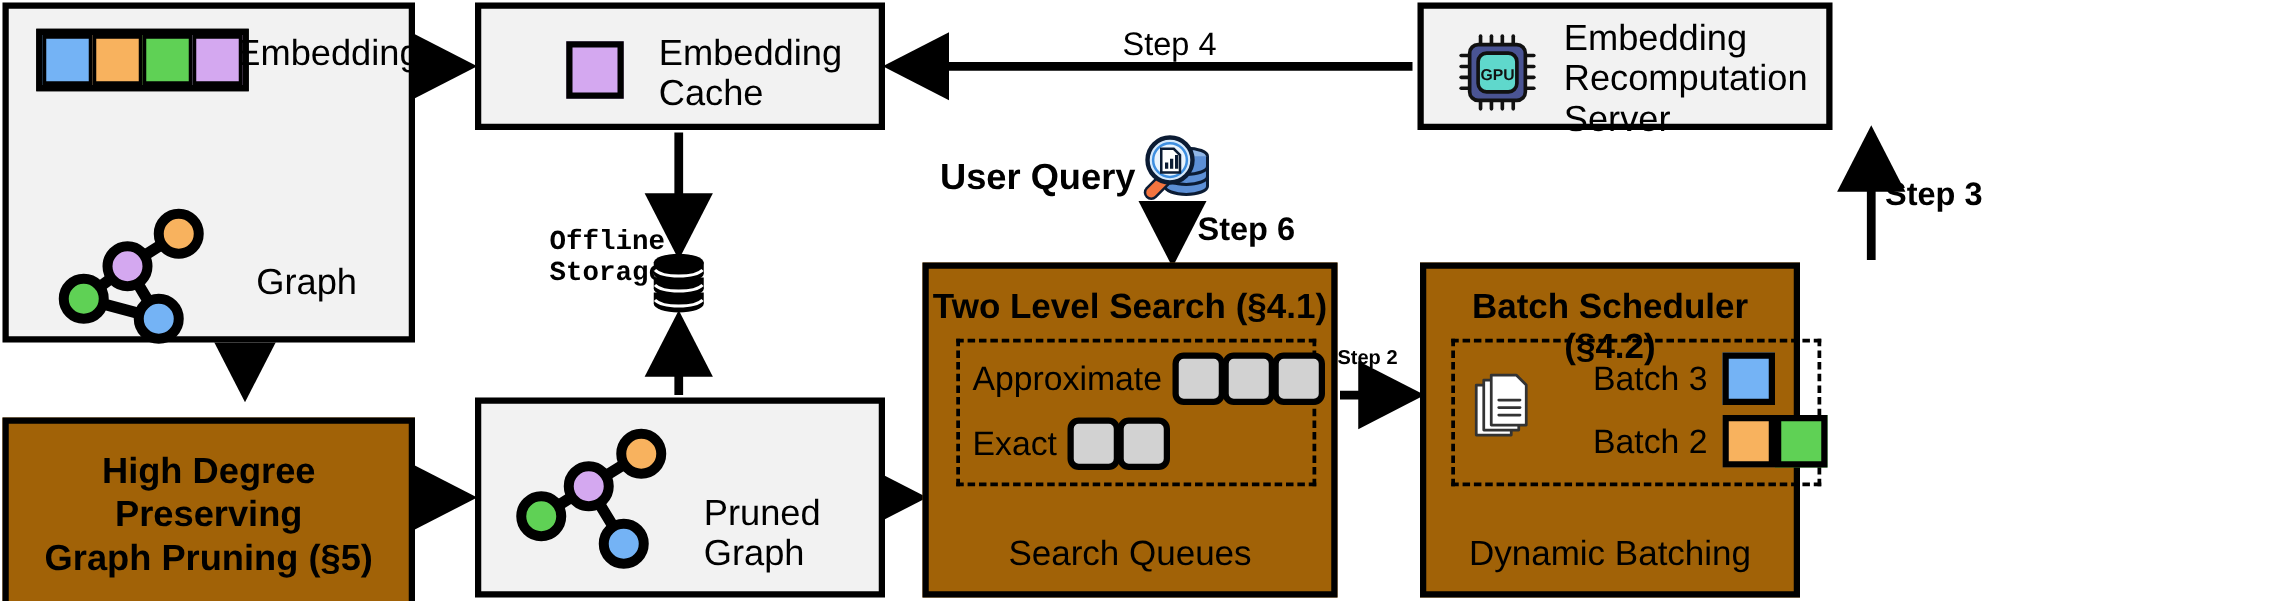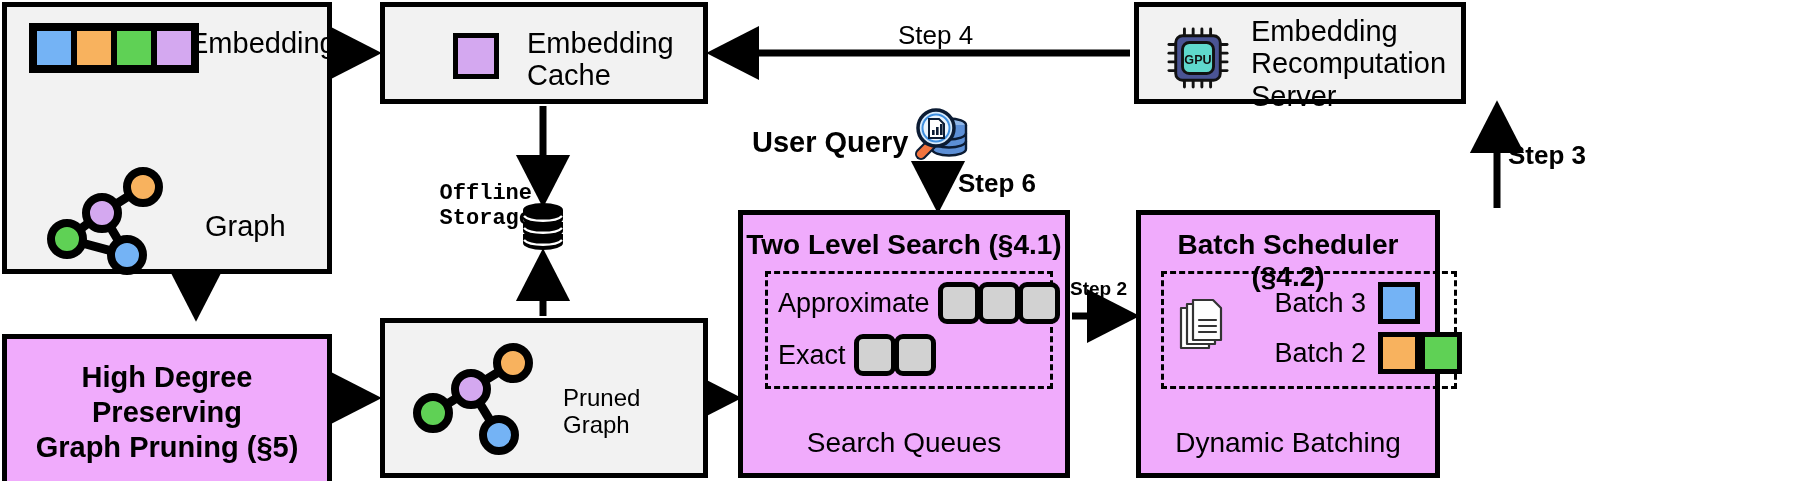--- a/index.html
+++ b/index.html
@@ -12,21 +12,21 @@
   #stage { position: relative; width: 1817px; height: 481px; }
 
   
   .box {
     position: absolute;
     border: 5px solid #000;
     background: #f2f2f2;
     display: flex;
     align-items: center;
   }
-  .box.grey { background: #f0abfc; }
+  .box.grey { background: #a16207; }
   .box-title {
     font-size: 29px;
     color: #000;
     line-height: 1.12;
     white-space: pre-line;
   }
   .bold { font-weight: bold; }
 
   
   #panel-ann { left: 2px; top: 2px; width: 330px; height: 272px; display: block; }
@@ -55,21 +55,21 @@
 
   
   #panel-prune { left: 2px; top: 334px; width: 330px; height: 157px; }
   #prune-title {
     width: 100%; text-align: center; font-weight: bold; font-size: 29px; line-height: 1.2;
   }
 
   
   #panel-pruned { left: 380px; top: 318px; width: 328px; height: 160px; }
   #pruned-graph { position: absolute; left: 20px; top: 22px; width: 150px; height: 112px; }
-  #pruned-label { position: absolute; left: 178px; top: 62px; font-size: 24px; }
+  #pruned-label { position: absolute; left: 178px; top: 72px; font-size: 29px; }
 
   
   #panel-search { left: 738px; top: 210px; width: 332px; height: 268px; display:block; }
   #search-title {
     position:absolute; left:0; top:14px; width:100%;
     text-align:center; font-size:28px; font-weight:bold;
   }
   #search-dashed {
     position:absolute; left:22px; top:56px; width:288px; height:118px;
     border: 3px dashed #000;
@@ -113,21 +113,21 @@
   
   .freetext { position: absolute; color:#000; }
   #offline-storage {
     left: 424px; top: 182px; width: 108px;
     font-size: 22px; font-weight: bold; text-align: right; line-height: 1.12;
     white-space: pre-line;
     font-family: Liberation Mono, monospace;
   }
   #user-query { left: 752px; top: 126px; font-size: 29px; font-weight: bold; }
   #lbl-step1 { left: 958px; top: 168px; font-size: 26px; font-weight: bold; }
-  #lbl-step2 { left: 1070px; top: 278px; font-size: 19px; font-weight: bold; }
+  #lbl-step2 { left: 1070px; top: 278px; font-size: 16px; font-weight: bold; }
   #lbl-step3 { left: 1508px; top: 140px; font-size: 26px; font-weight: bold; }
   #lbl-step4 { left: 898px; top: 20px; font-size: 26px; font-weight: normal; }
 
   
   #db-cylinder { position:absolute; left: 521px; top: 203px; width: 44px; height: 48px; }
   #query-icon  { position:absolute; left: 906px; top: 104px; width: 64px; height: 64px; }
 
   svg { display: block; overflow: visible; }
   #wires { position:absolute; left:0; top:0; width:1817px; height:481px; pointer-events:none; }
 </style>

